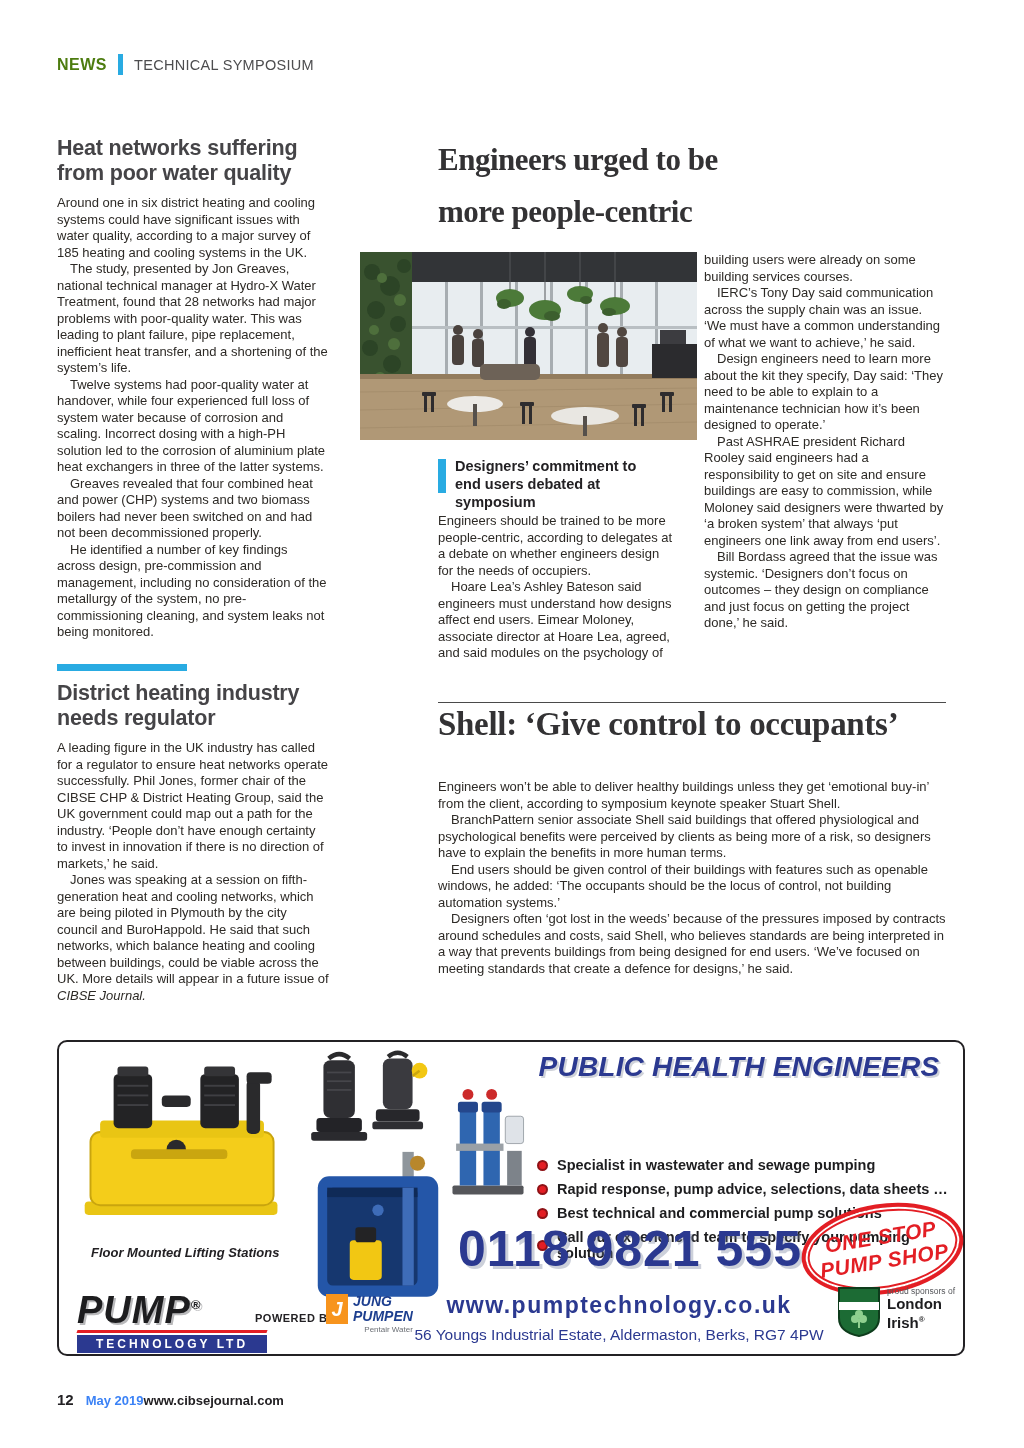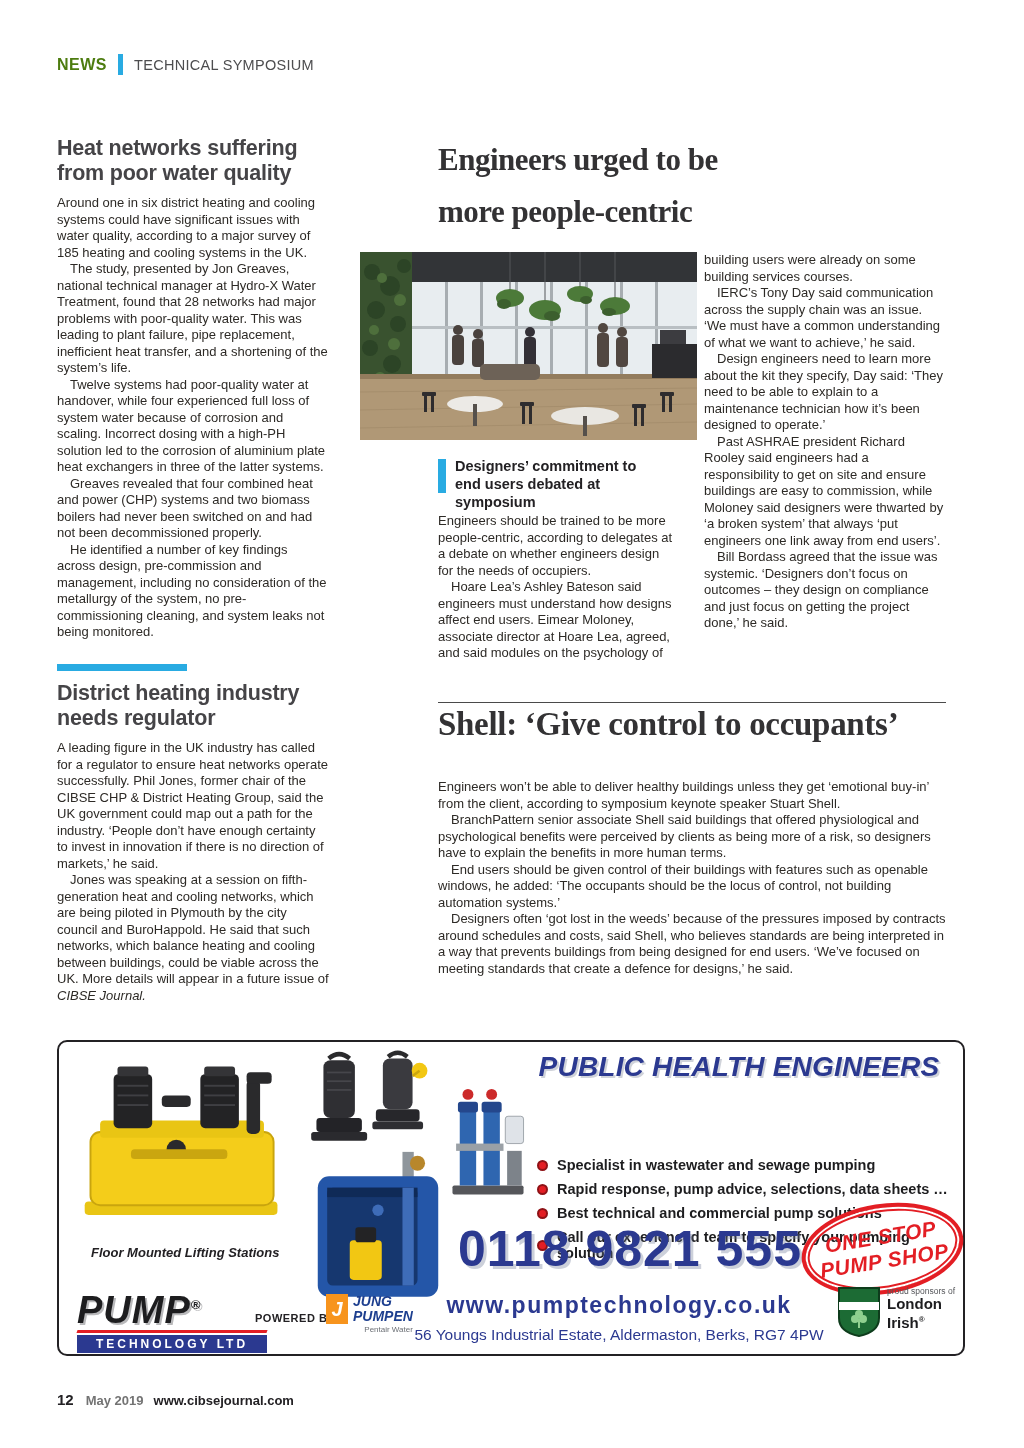--- a/index.html
+++ b/index.html
@@ -93,21 +93,21 @@
 
   .sponsor { position:absolute; left:778px; top:244px; display:flex; }
   .sponsor .stxt { margin-left:6px; }
   .sponsor .slabel { font-size:8.5px; color:#55565a; line-height:10px; }
   .sponsor .sname { font-size:15px; font-weight:800; color:#1d1d1f; line-height:16px; }
   .sponsor .sname .reg { font-size:8px; vertical-align:super; }
 
   
   .footer { left:57px; top:1391px; display:flex; align-items:baseline; }
   .footer .pnum { font-size:15px; font-weight:800; color:#232124; margin-right:12px; }
-  .footer .pdate { font-size:13px; font-weight:700; color:#737373; margin-right:10px; }
+  .footer .pdate { font-size:13px; font-weight:700; color:#3b82f6; }
   .footer .psite { font-size:13px; font-weight:700; color:#232124; }
 </style>
 </head>
 <body>
 
 <div class="page">
 
   <div class="abs masthead">
     <span class="kicker">NEWS</span>
     <span class="vbar"></span>

